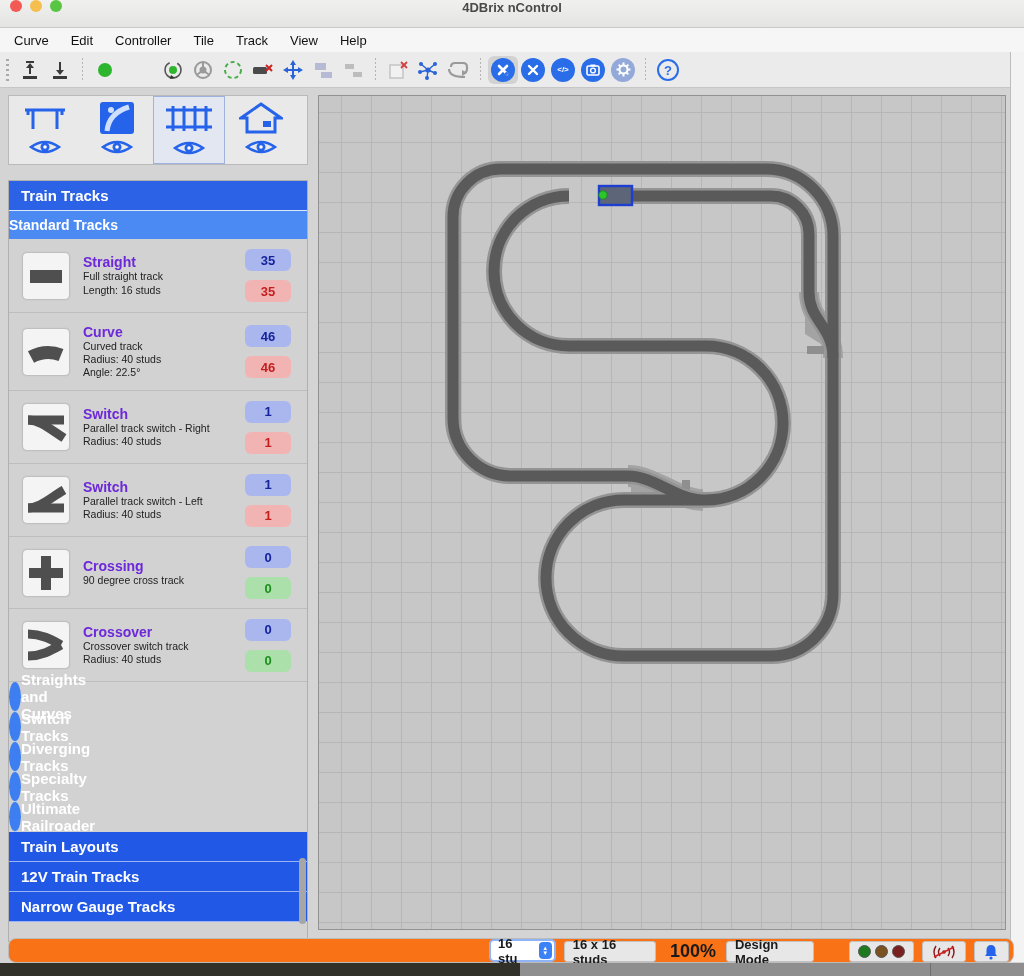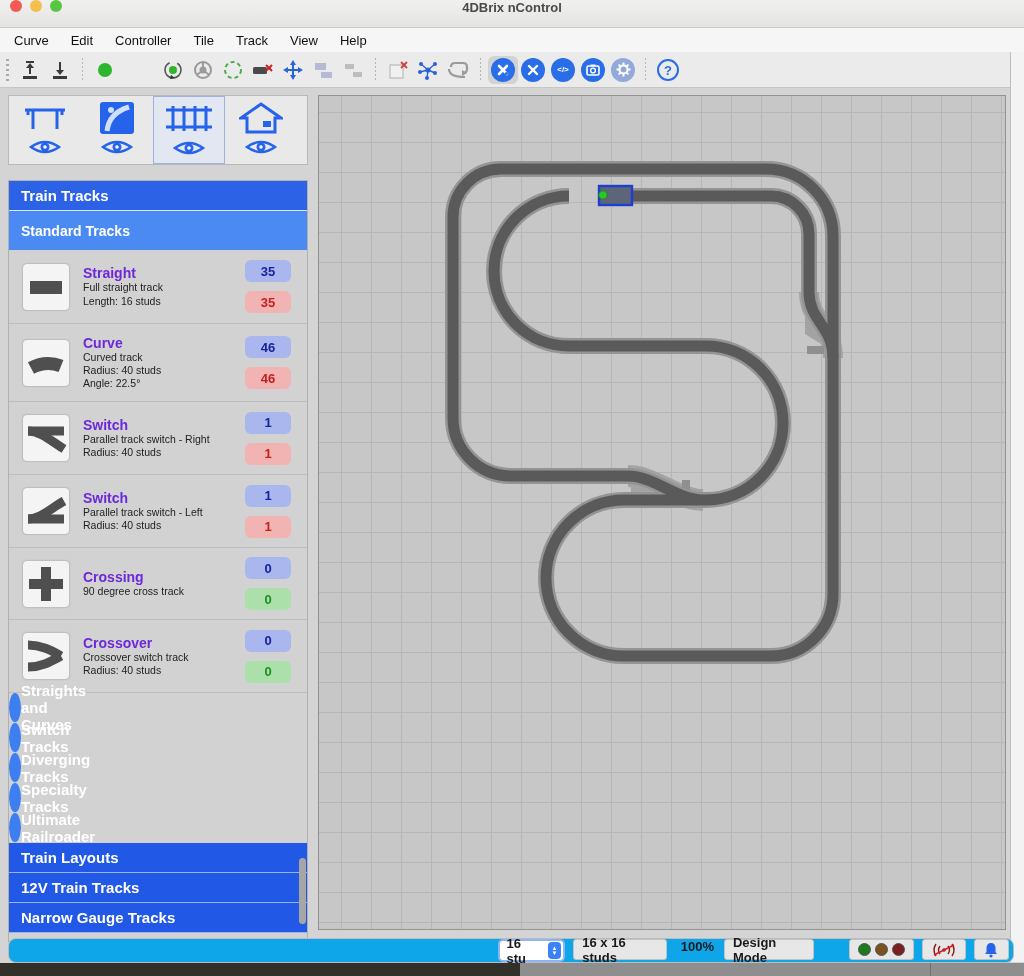--- a/index.html
+++ b/index.html
@@ -39,22 +39,22 @@
   .toolbox { position:absolute; left:8px; top:95px; width:300px; height:70px;
     background:#e9e9e9; border:1px solid #b9b9b9; display:flex; }
   .toolcell { width:72px; height:100%; display:flex; flex-direction:column; align-items:center; padding-top:5px; }
   .toolcell.selected { border:1px solid #9fb1dd; background:#e2e7f2; }
   .eye { margin-top:2px; }
 
   .palette { position:absolute; left:8px; top:168px; width:300px; height:762px;
     background:#d2d2d2; border:1px solid #b0b0b0; overflow:hidden;margin-top:12px; }
   .hdr1 { height:30px; background:#2c63e6; color:#fff; font-size:15px; font-weight:bold;
     display:flex; align-items:center; padding-left:12px; border-bottom:1px solid #dfe7fb; }
-  .hdr2 { height:39px; background:#4a8af2; color:#fff; font-size:14px; font-weight:bold;
-    display:flex; align-items:center; padding-left:12px; }
+  .hdr2 { height:28px; background:#4a8af2; color:#fff; font-size:14px; font-weight:bold;
+    display:flex; align-items:center; }
   .titem { display:flex; align-items:center; border-bottom:1px solid #bdbdbd; background:#d2d2d2; padding:6px 6px 6px 14px; }
   .thumb { width:46px; height:46px; background:#f4f4f4; border-radius:4px; margin-right:14px;
     box-shadow:0 0 2px rgba(0,0,0,.35); flex:none; display:flex; align-items:center; justify-content:center; }
   .tinfo { flex:1; min-width:0; }
   .tinfo .tt { font-size:14px; font-weight:bold; color:#6d28d9; }
   .tinfo .td { font-size:10.5px; color:#222; line-height:1.25; white-space:nowrap; overflow:hidden; }
   .tinfo .td:empty { display:none; }
   .badges { display:flex; flex-direction:column; gap:9px; margin-right:10px; }
   .badge { width:46px; height:22px; border-radius:6px; font-size:13px; font-weight:bold;
     display:flex; align-items:center; justify-content:center; }
@@ -74,26 +74,26 @@
     background-image:linear-gradient(to right,#b6b6b6 1px,transparent 1px),
                      linear-gradient(to bottom,#b6b6b6 1px,transparent 1px);
     background-size:30px 30px; background-position:-8px -14px; }
   .canvas svg { position:absolute; left:0; top:0; }
 
   .right-sliver { position:absolute; left:1010px; top:52px; width:14px; height:910px;
     background:#f3f3f3; border-left:1px solid #bdbdbd; }
 
   
   .statusbar { position:absolute; left:8px; top:938px; width:1006px; height:25px;
-    background:#0ea5e9; border:1px solid #bcbcbc; border-radius:8px;
-    display:flex; align-items:flex-start; }
+    background:#f97316; border:1px solid #bcbcbc; border-radius:8px;
+    display:flex; align-items:flex-end; }
   .sb-box { height:21px; border:1px solid #c2c2c2; background:#e7e7e7; border-radius:3px;
     display:flex; align-items:center; padding:0 8px; margin-right:8px;
     font-size:13px; font-weight:bold; color:#1a1a1a; }
-  .sb-plain { font-size:13px; font-weight:bold; color:#1a1a1a; margin-right:10px; }
+  .sb-plain { font-size:18px; font-weight:bold; color:#1a1a1a; margin-right:10px; }
   .stepperbox { background:#fff; border:2px solid #8fb4f5; border-radius:5px; height:23px; padding:0 2px 0 7px; }
   .stepper { width:14px; height:17px; background:#3b82f7; border-radius:4px; margin-left:5px;
     display:flex; flex-direction:column; align-items:center; justify-content:center; color:#fff; }
   .stepper span { font-size:6px; line-height:5px; }
   .dots { display:flex; gap:4px; }
   .dot { width:13px; height:13px; border-radius:50%; border:1px solid #555; }
 
   .bottom-strip { position:absolute; left:0; top:963px; width:1024px; height:13px; background:#8e8e8e; }
   .bottom-strip .darkpart { position:absolute; left:0; top:0; width:520px; height:13px; background:#31312a; }
   .bottom-strip .vline { position:absolute; left:930px; top:0; width:1px; height:13px; background:#6f6f6f; }

